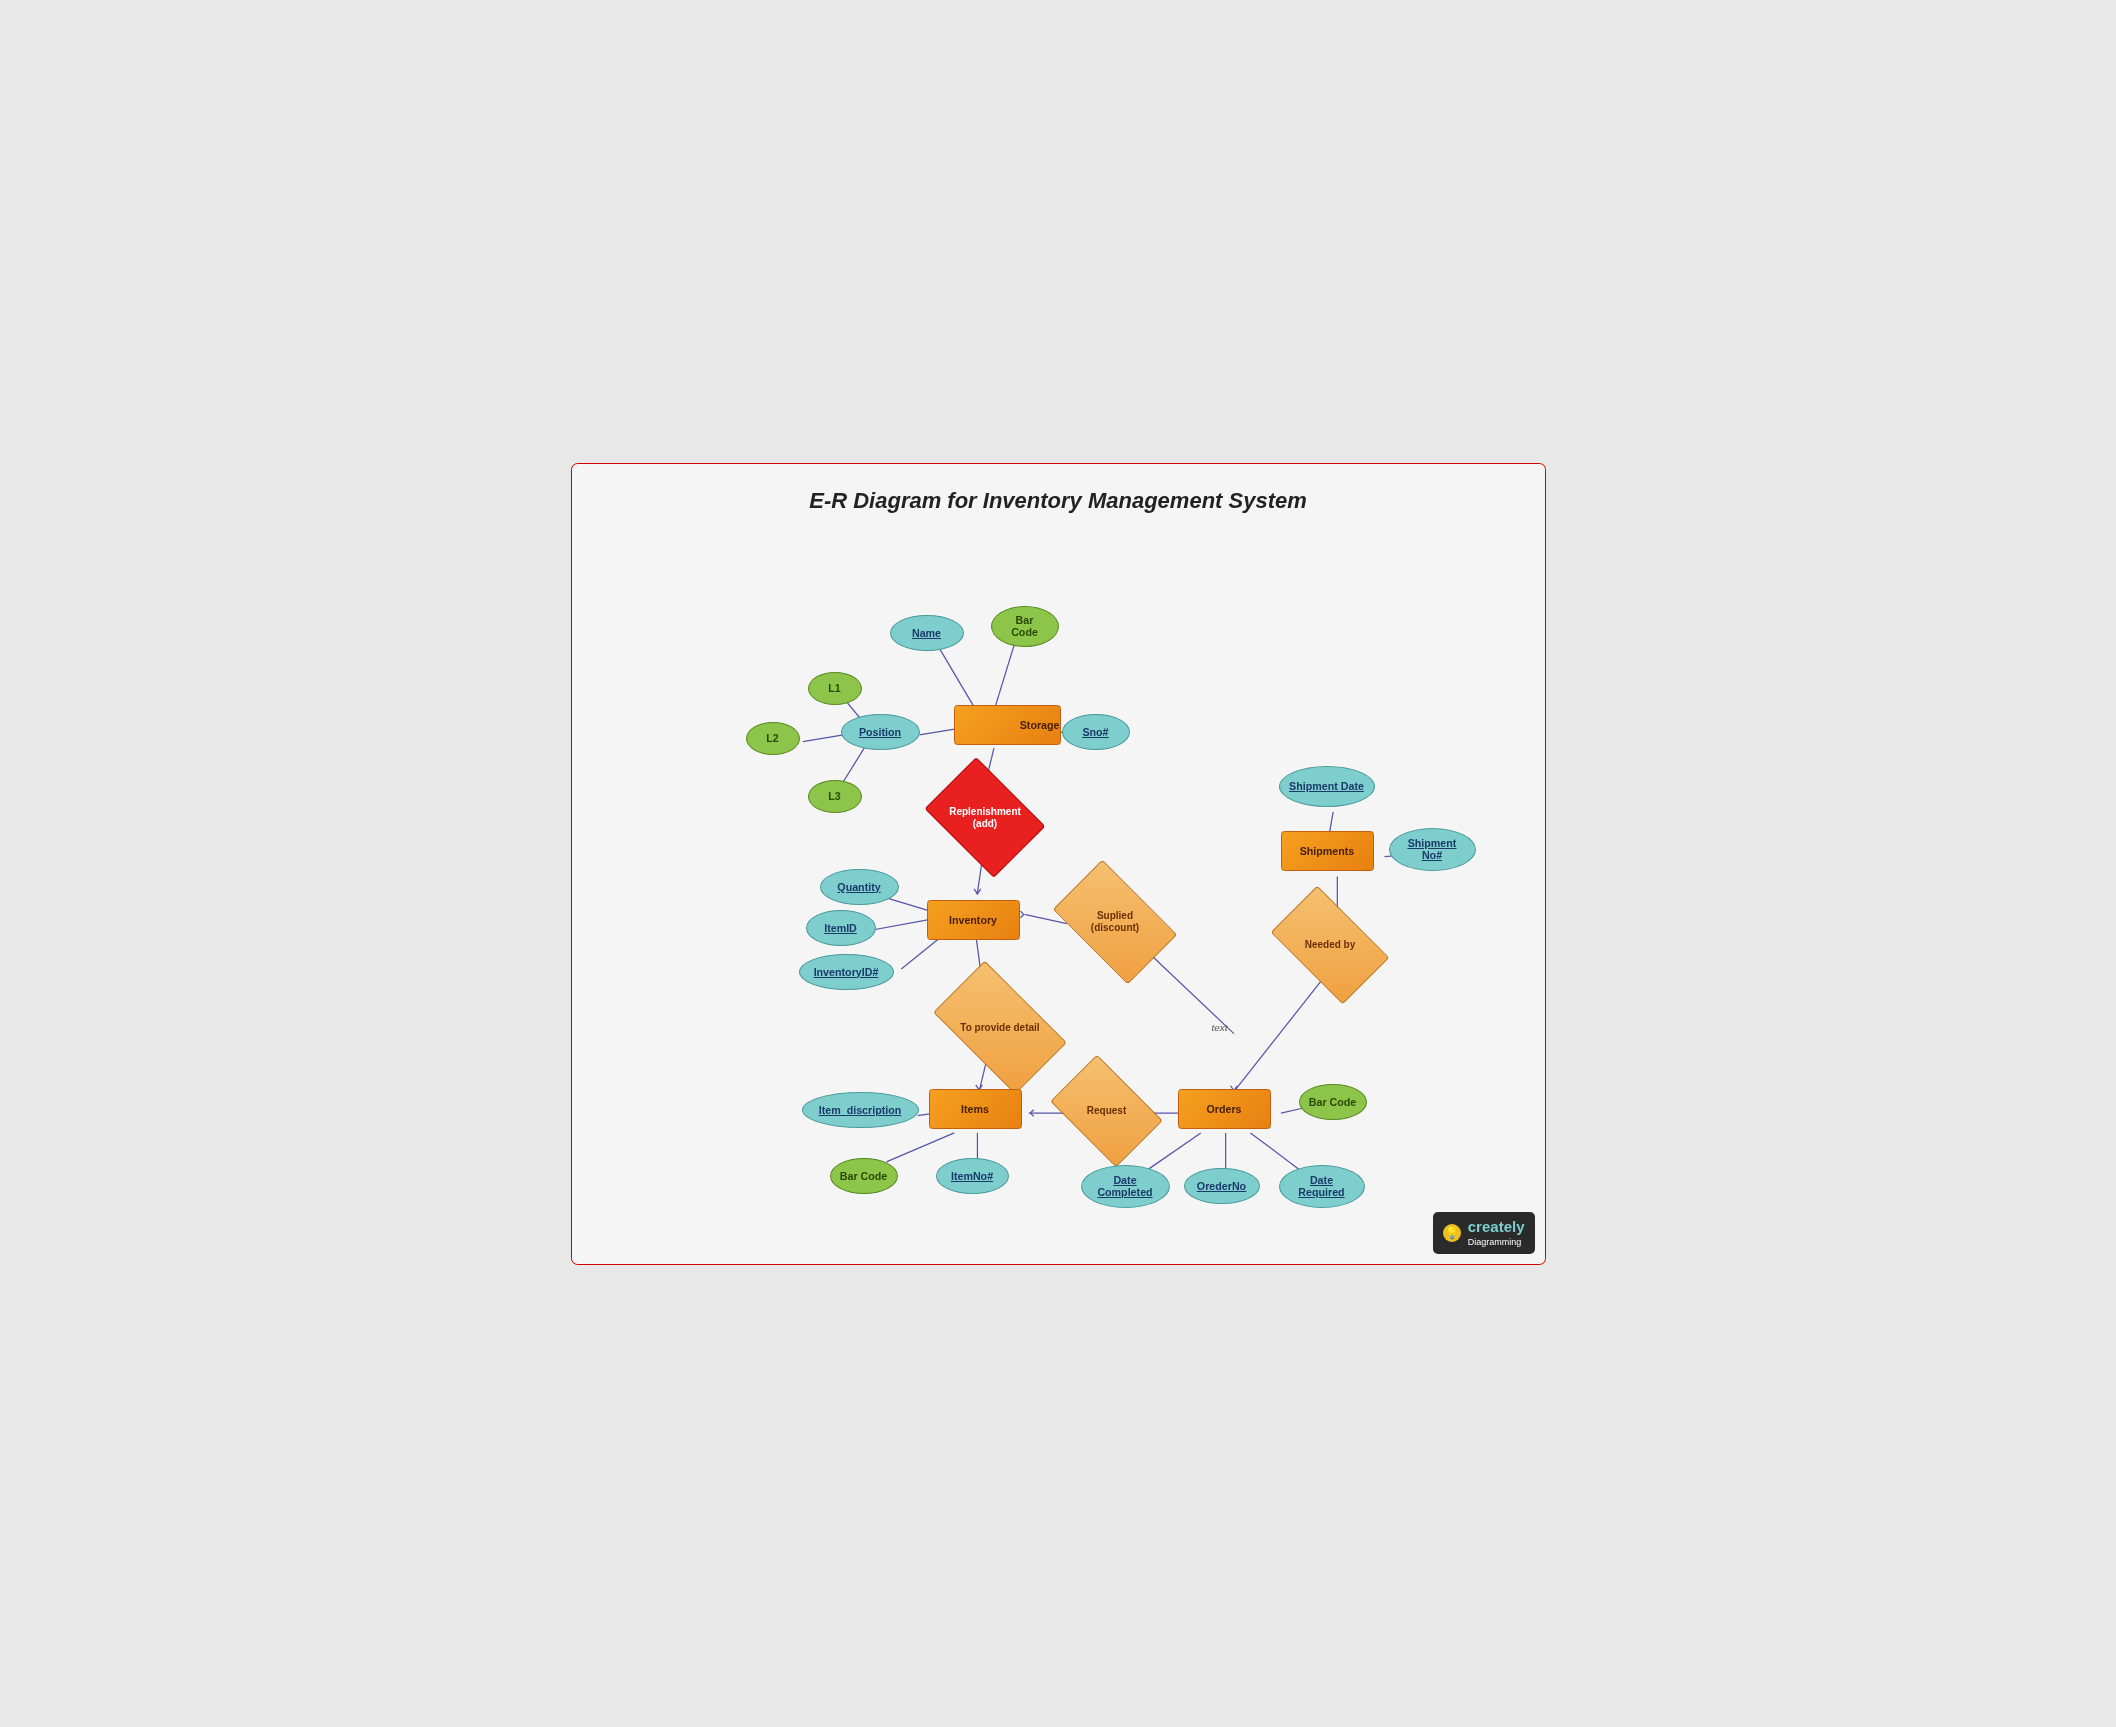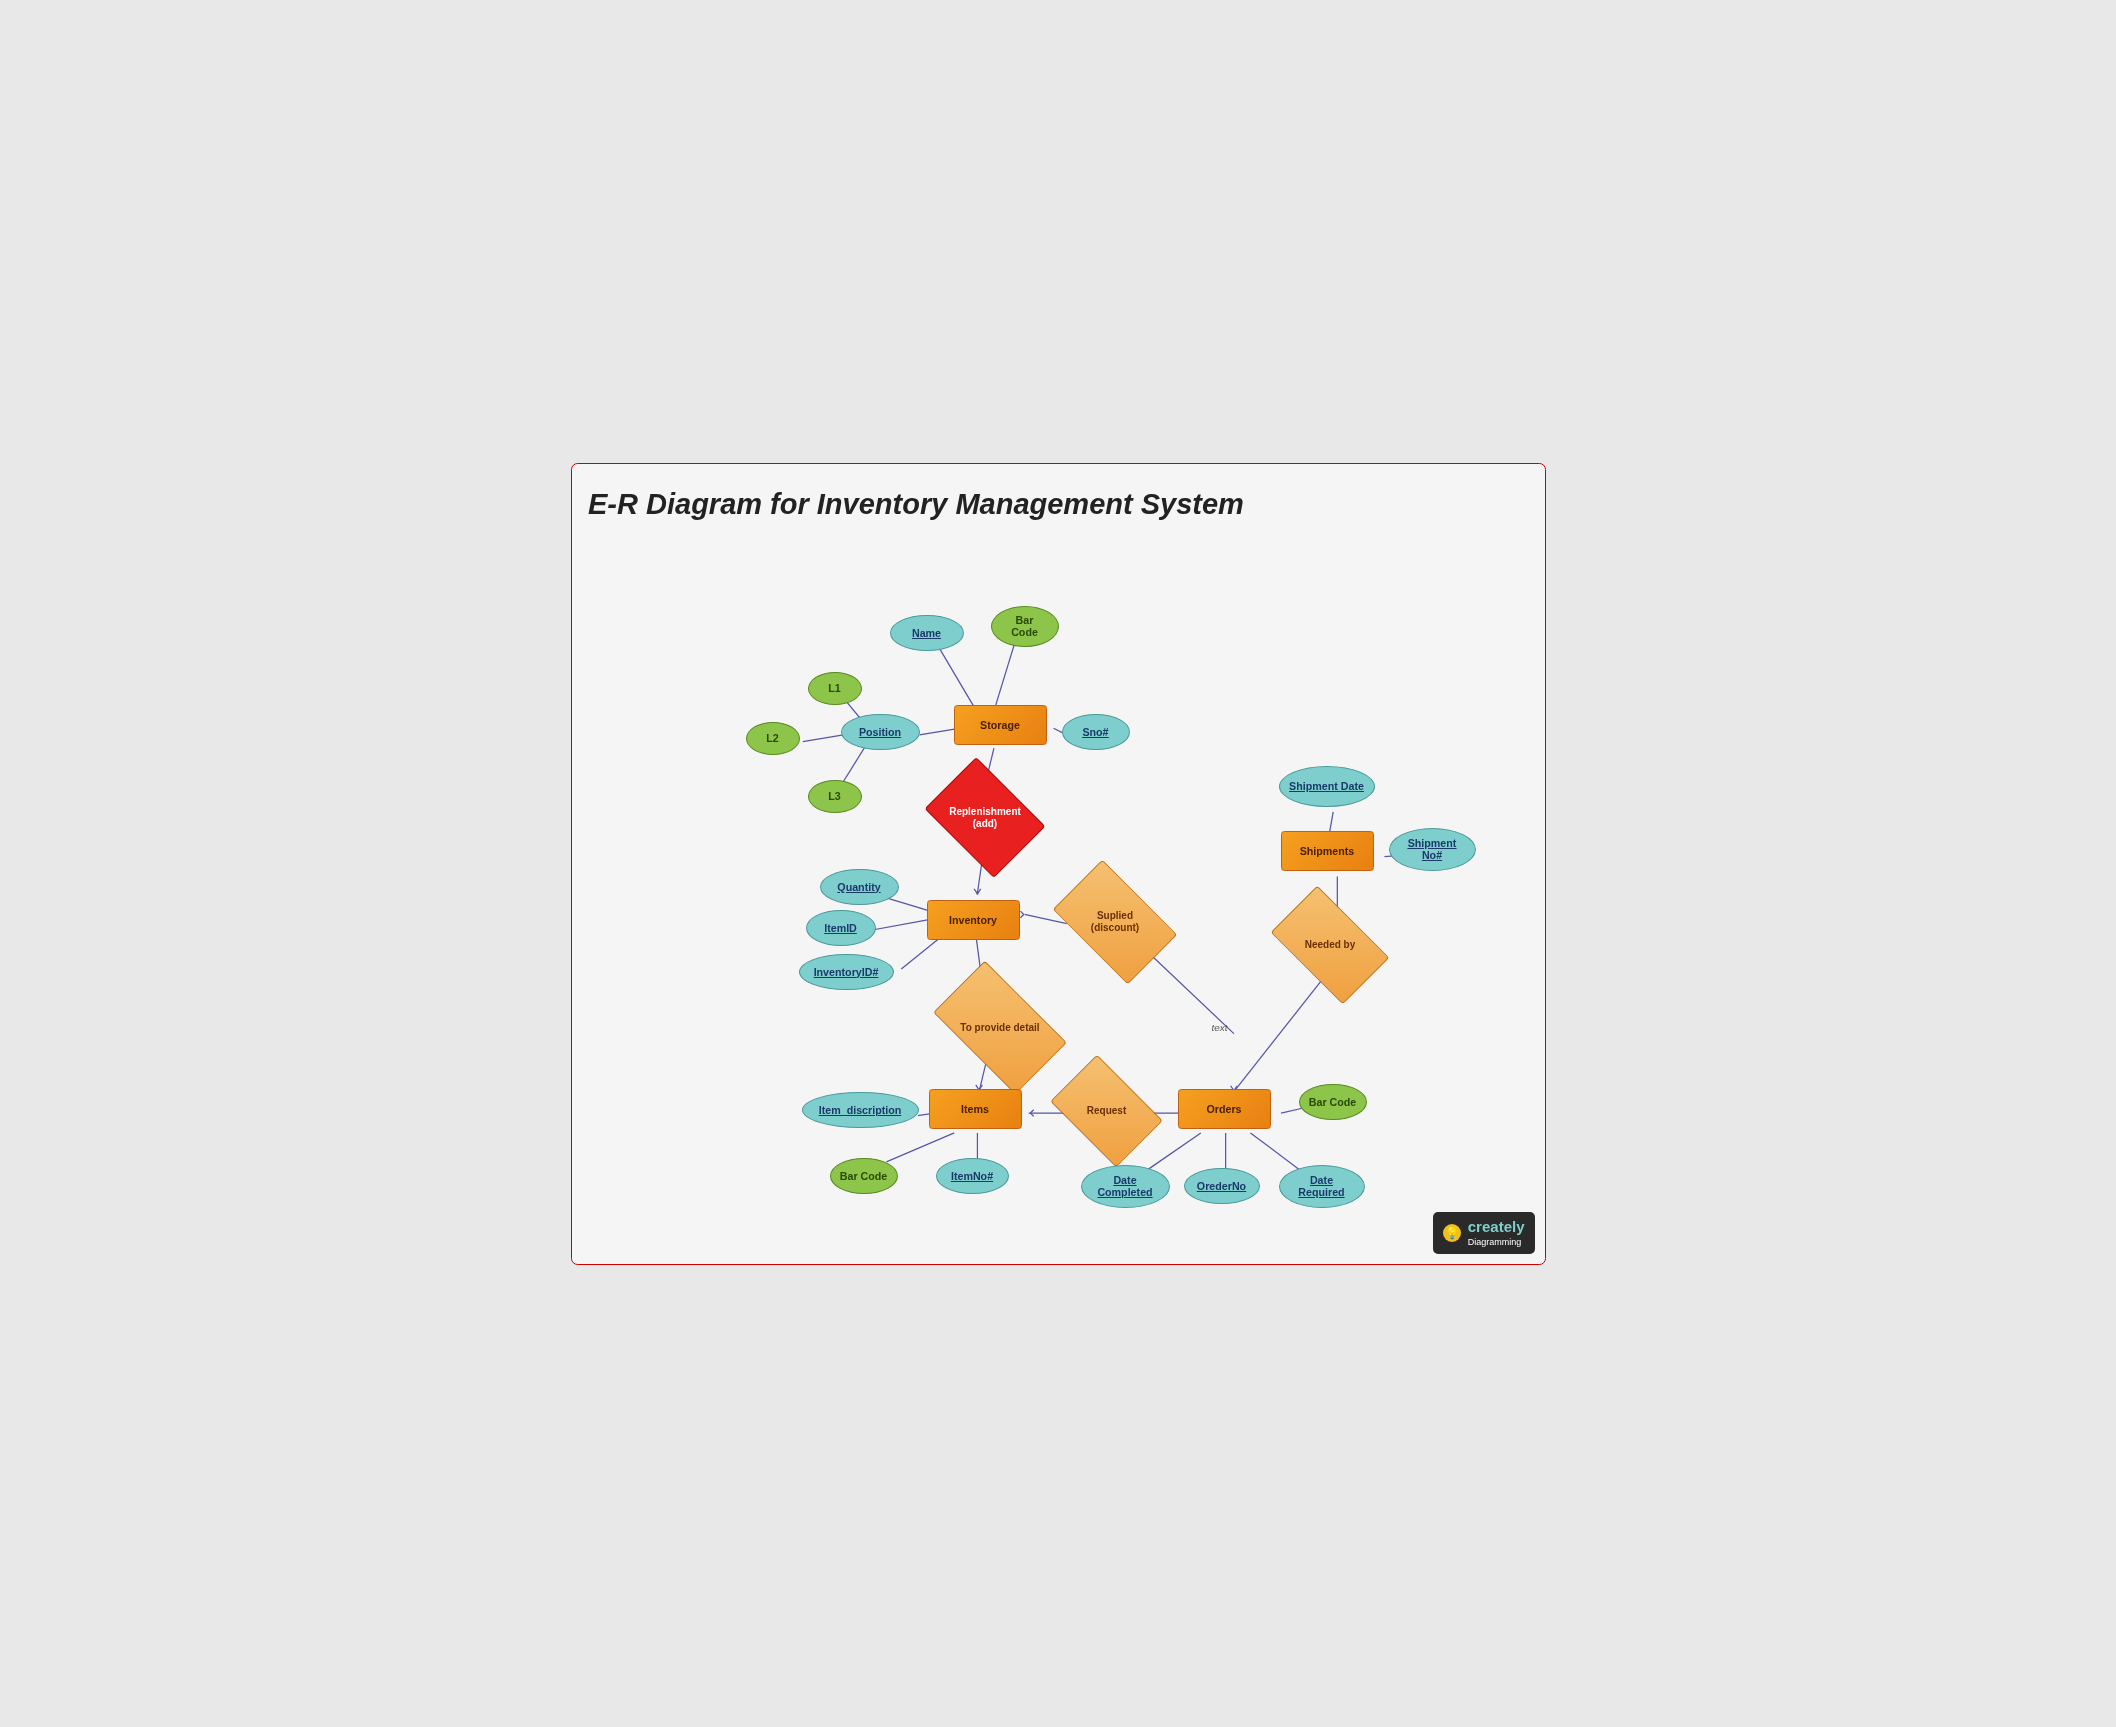--- a/index.html
+++ b/index.html
@@ -15,22 +15,22 @@
     .diagram-container {
       background: #f5f5f5;
       border: 1.7px solid #cc0000;
       border-radius: 6.6px;
       width: 975px;
       height: 802px;
       position: relative;
       padding: 16.5px;
     }
     .diagram-title {
-      text-align: left;
-      font-size: 29px;
+      text-align: center;
+      font-size: 22px;
       font-style: italic;
       font-weight: bold;
       color: #222;
       margin-bottom: 8.3px;
       padding-top: 8.3px;
     }
     svg {
       position: absolute;
       top: 0; left: 0;
       width: 100%;
@@ -228,21 +228,21 @@
   </div>
 
   <div class="node ellipse-green" style="left:236px; top:316px; width:54px; height:33px;">
     <span>L3</span>
   </div>
 
   <div class="node ellipse-blue" style="left:269px; top:250px; width:79px; height:36px;">
     <span>Position</span>
   </div>
 
-  <div class="node rectangle-orange" style="left:382px; top:241px; width:93px; height:40px;">
+  <div class="node rectangle-orange" style="left:382px; top:241px; width:107px; height:40px;justify-content:flex-end;">
     <span>Storage</span>
   </div>
 
   <div class="node ellipse-blue" style="left:490px; top:250px; width:68px; height:36px;">
     <span class="underline">Sno#</span>
   </div>
 
   <div class="node diamond diamond-red" style="left:364px; top:317px; width:98px; height:73px;">
     <div class="diamond-inner">Replenishment<br>(add)</div>
   </div>

